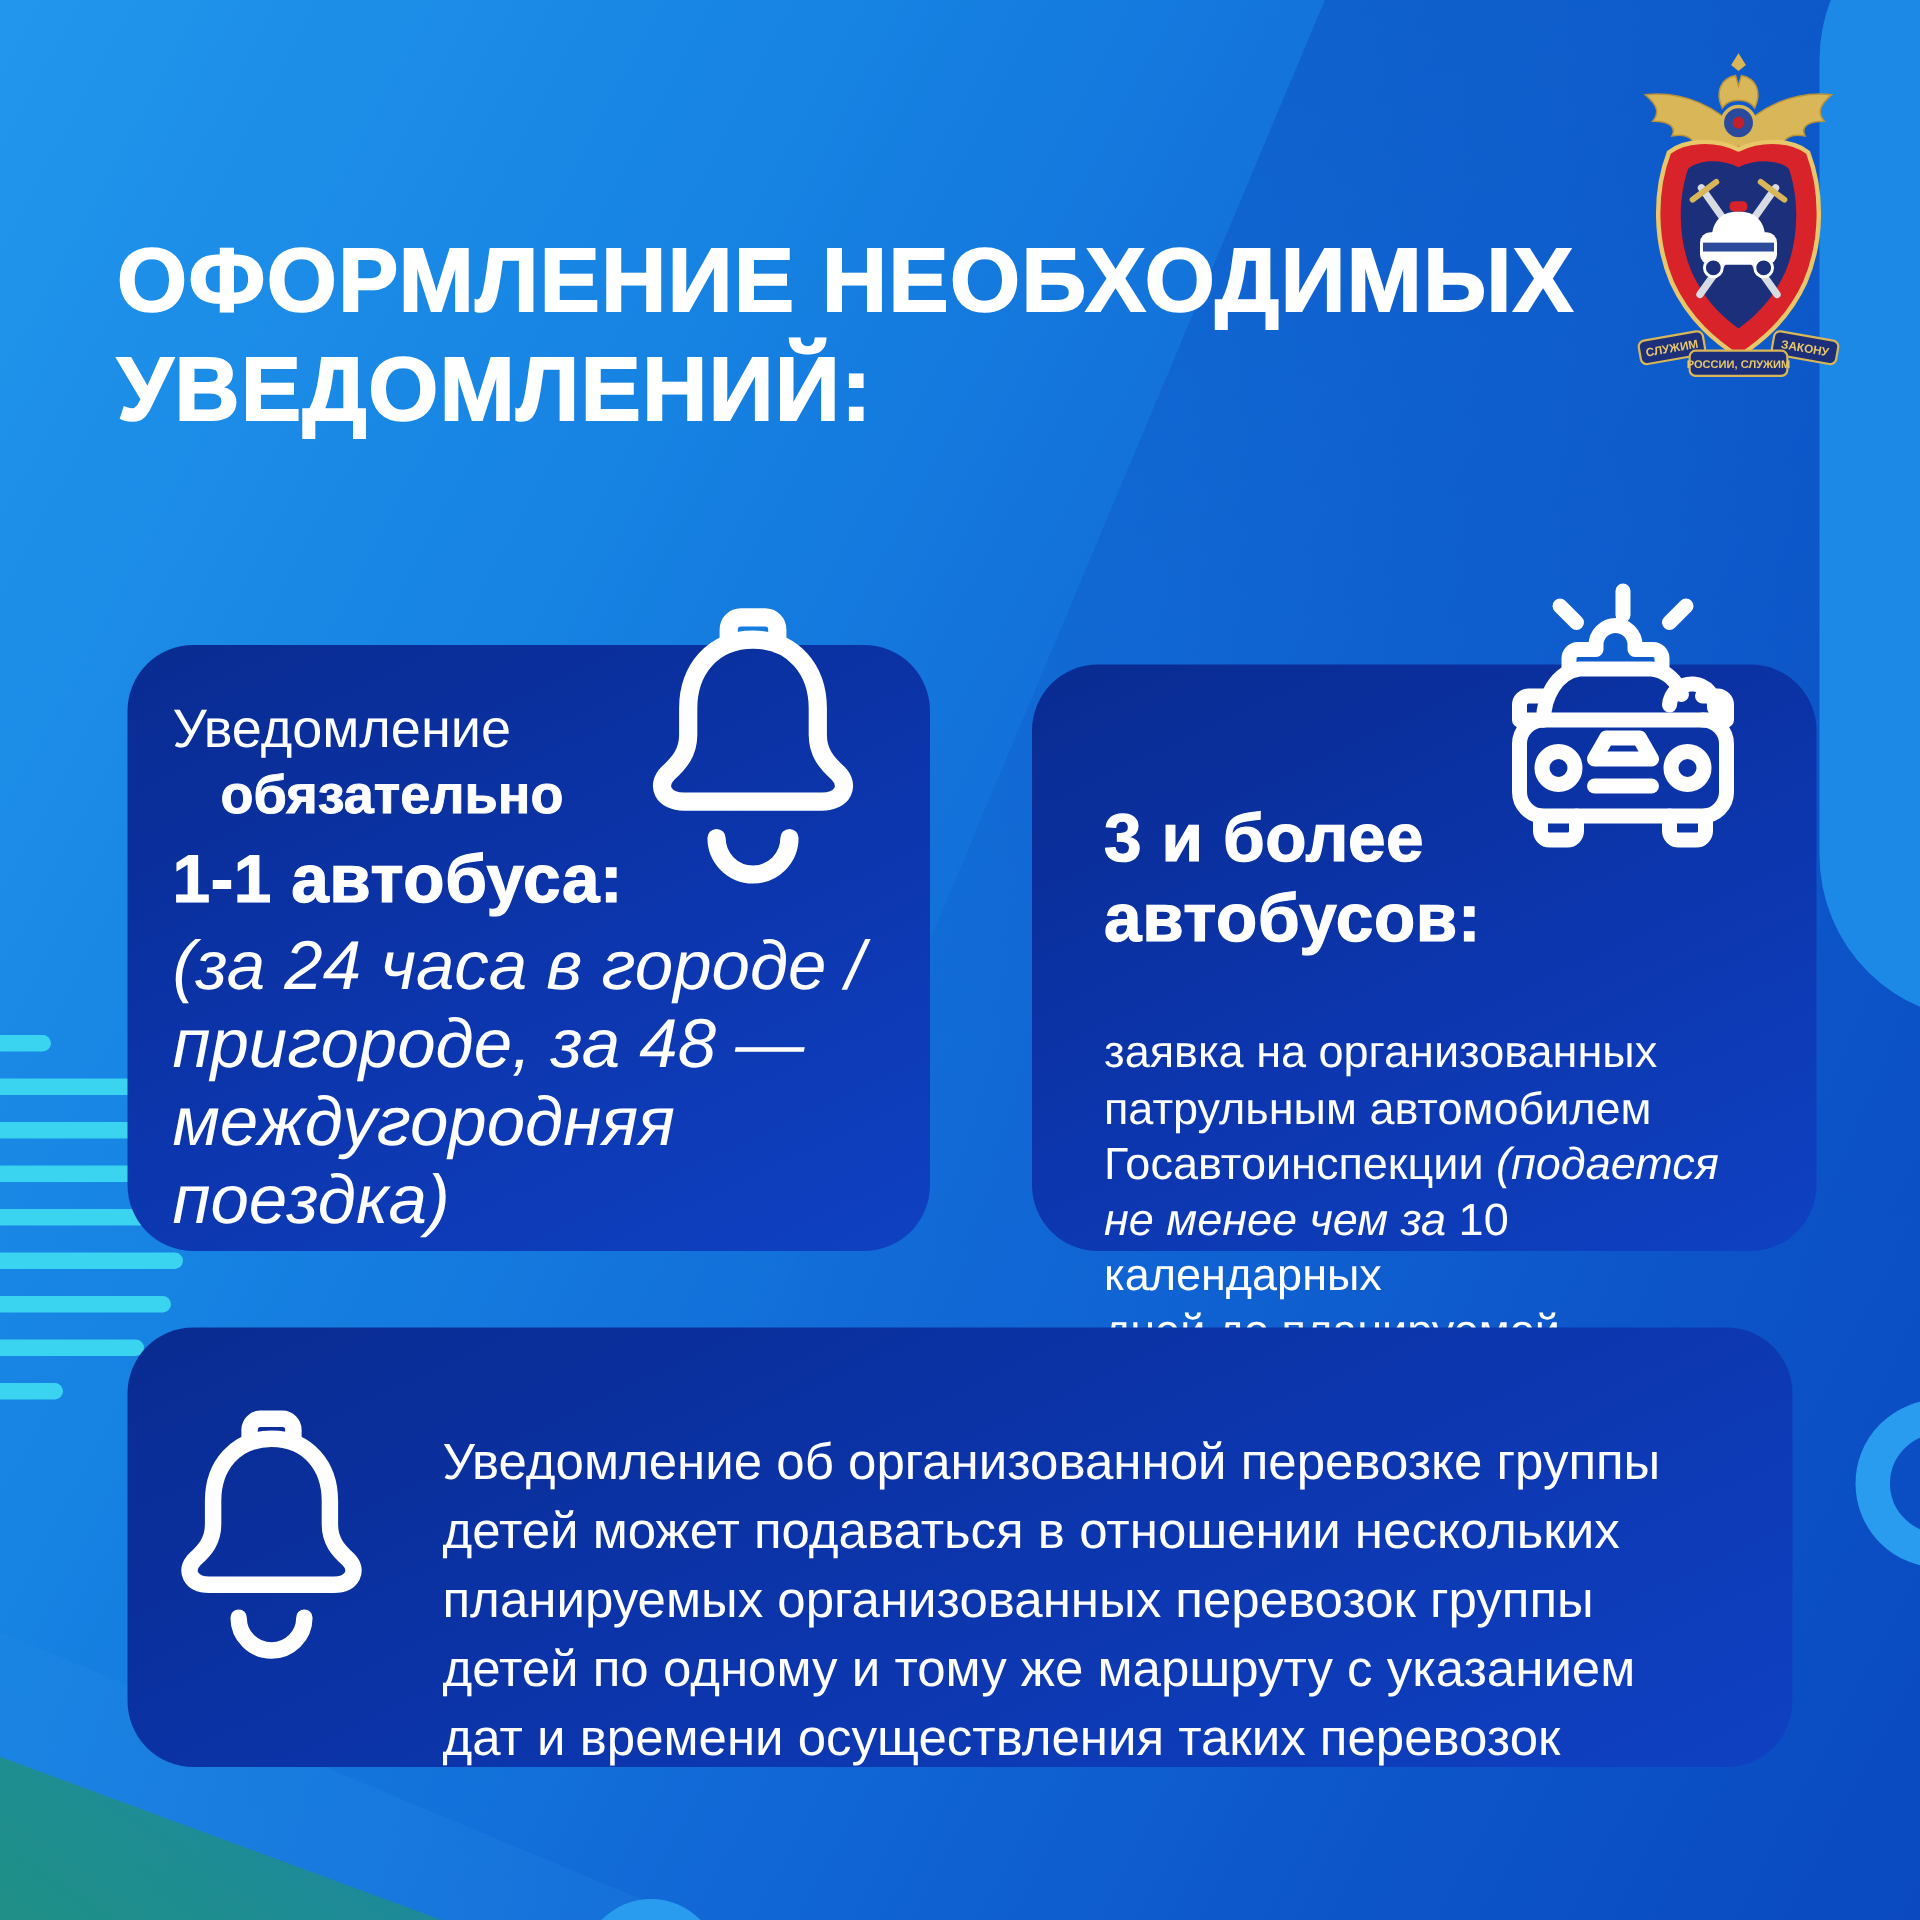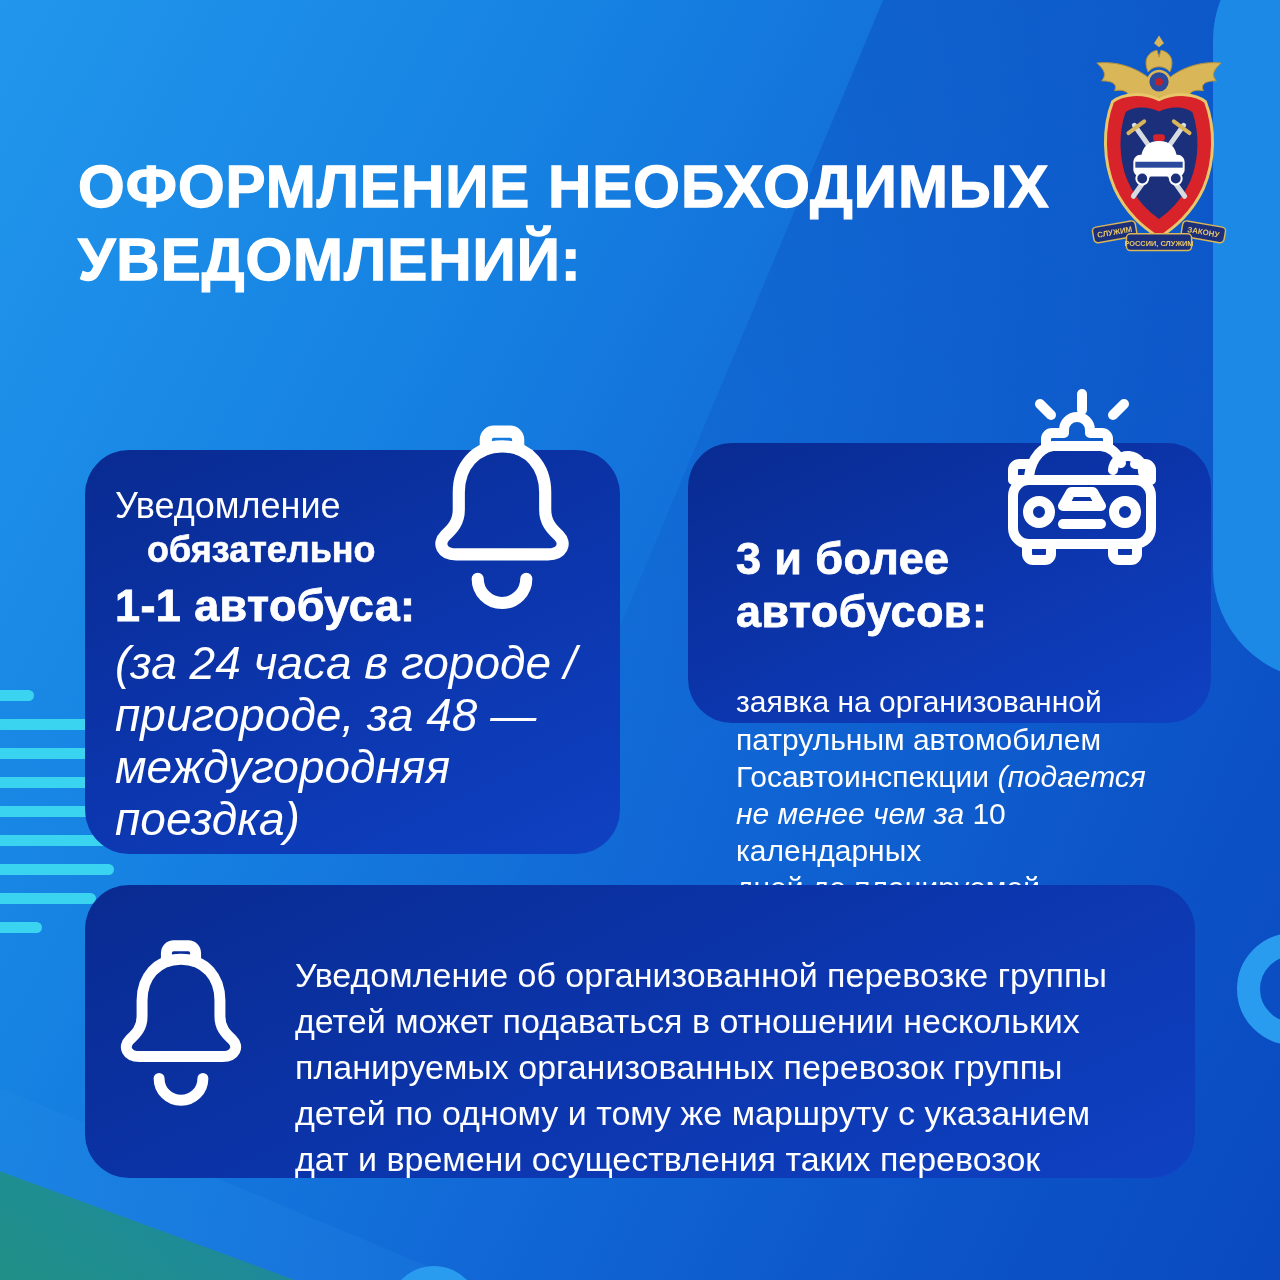--- a/index.html
+++ b/index.html
@@ -21,22 +21,22 @@
     border:23px solid #2a9cf0;box-sizing:border-box;}
   .dot{position:absolute;left:388px;top:1266px;width:92px;height:92px;border-radius:50%;background:#2a9cf0;}
   
   .title{position:absolute;left:78px;top:150px;margin:0;font-size:60px;font-weight:bold;
     letter-spacing:1px;line-height:1.22;white-space:pre-line;color:#fff;-webkit-text-stroke:1.3px #fff;}
   
   .emblem{position:absolute;left:1085px;top:30px;width:148px;height:228px;}
   
   .card{position:absolute;box-sizing:border-box;border-radius:44px;
     background:linear-gradient(155deg,#092b91 0%,#0c36ae 55%,#0f41c2 100%);}
-  .card-left{left:85px;top:450px;width:535px;height:404px;padding:34px 18px 0 30px;}
-  .card-right{left:688px;top:443px;width:523px;height:280px;padding:90px 18px 0 48px;}
+  .card-left{left:85px;top:430px;width:535px;height:404px;padding:34px 18px 0 30px;}
+  .card-right{left:688px;top:443px;width:523px;height:391px;padding:90px 18px 0 48px;}
   .card-bottom{left:85px;top:885px;width:1110px;height:293px;}
   .kicker{margin:0;font-size:36px;line-height:1.22;}
   .kicker b{display:block;font-weight:bold;margin-left:32px;-webkit-text-stroke:.6px #fff;}
   .kicker span{display:block;}
   .h-left{margin:8px 0 6px;font-size:45px;font-weight:bold;letter-spacing:.4px;-webkit-text-stroke:.8px #fff;}
   .body-left{margin:0;font-size:34px;line-height:1.13;white-space:pre-line;}
   .note-left{margin:0;font-size:46px;line-height:1.13;font-style:italic;white-space:pre-line;}
   .h-right{margin:0 0 8px;font-size:45px;font-weight:bold;line-height:1.17;letter-spacing:.4px;
     -webkit-text-stroke:.8px #fff;white-space:pre-line;}
   .body-right{margin:0;font-size:30px;line-height:1.24;white-space:pre-line;}
@@ -145,21 +145,21 @@
         <circle cx="148" cy="128" r="11"></circle>
         <path d="M86 122 L94 108 h22 L124 122 Z"></path>
         <path d="M86 140 H124"></path>
         <path d="M50 160 v10 a6 6 0 0 0 6 6 h12 a6 6 0 0 0 6 -6 v-10"></path>
         <path d="M136 160 v10 a6 6 0 0 0 6 6 h12 a6 6 0 0 0 6 -6 v-10"></path>
       </g>
     </svg>
     <h2 class="h-right">3 и более
 автобусов:</h2>
     <p class="body-right">
-      <span>заявка на организованной
+      <span>заявка на организованных
 патрульным автомобилем
 Госавтоинспекции </span><i>(подается
 не менее чем за </i><span>10 календарных
 дней до планируемой перевозки)</span>
     </p>
   </section>
 
   <section class="card card-bottom">
     <svg class="bell-bottom" viewBox="0 0 120 150">
       <g fill="none" stroke="#fff" stroke-width="9" stroke-linecap="round" stroke-linejoin="round">

